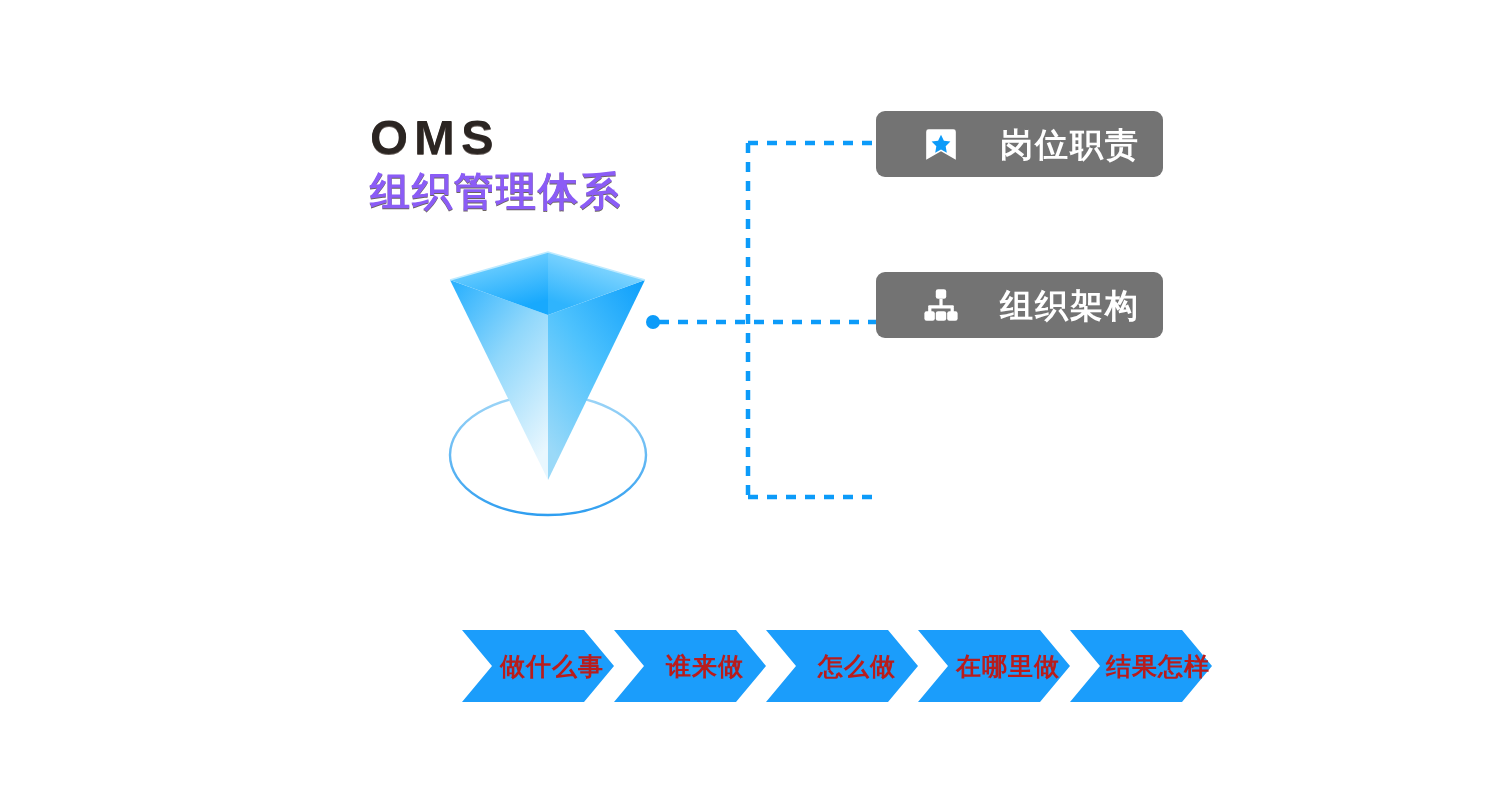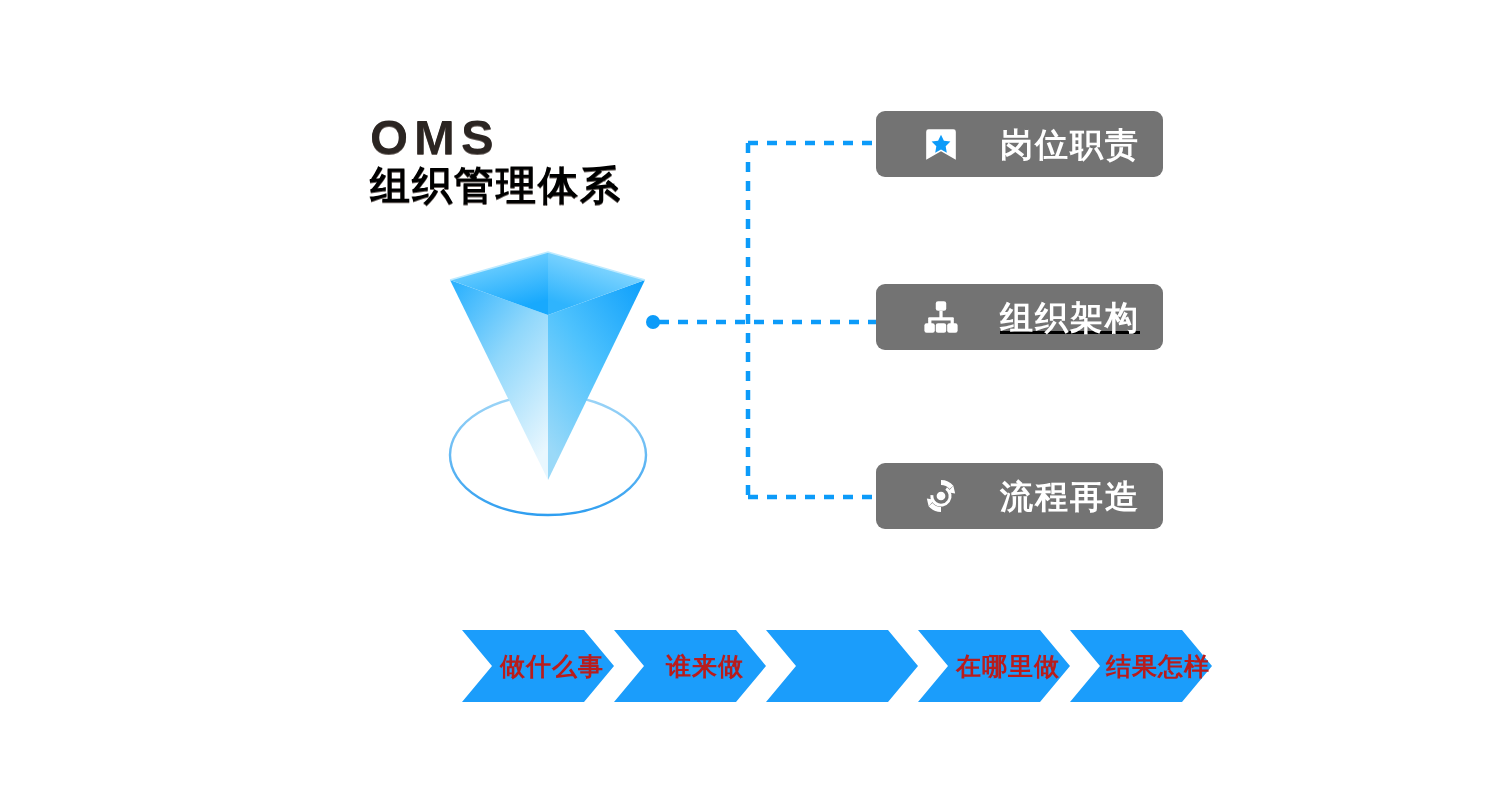--- a/index.html
+++ b/index.html
@@ -12,22 +12,23 @@
   #stage { position:relative; width:1510px; height:796px; }
 
   
   #title-block { position:absolute; left:370px; top:112px; width:360px; text-align:left; }
   #title-main {
     font-size:49px; font-weight:bold; letter-spacing:6px;
     color:#2b2522; line-height:1.05;
     text-shadow:0 1px 0 #6e6561;
   }
   #title-sub {
+    margin-top:6px;
     font-size:40px; font-weight:bold; letter-spacing:2px;
-    color:#000000; line-height:1.1;
+    color:#8b5cf6; line-height:1.1;
     text-shadow:0 1px 0 #6e6561;
   }
 
   
   #pyramid-wrap { position:absolute; left:430px; top:240px; width:240px; height:290px; }
   #pyramid-svg { position:absolute; left:0; top:0; }
 
   
   #connector-svg { position:absolute; left:630px; top:100px; }
 
@@ -37,21 +38,21 @@
     background:#737373; border-radius:9px;
     display:flex; align-items:center; gap:40px;
     padding-left:46px;
   }
   .pill-icon { width:38px; height:38px; flex:0 0 38px; display:block; }
   .pill-label {
     font-size:33px; font-weight:bold; color:#ffffff;
     letter-spacing:2px; line-height:1;
   }
   #pill-0 { top:111px; }
-  #pill-1 { top:284px;text-decoration:underline; }
+  #pill-1 { top:272px; }
   #pill-2 { top:463px; }
 
   
   #flow { position:absolute; left:462px; top:630px; width:752px; height:72px; }
   #flow-svg { position:absolute; left:0; top:0; }
   .flow-label {
     position:absolute; top:0; height:72px;
     display:flex; align-items:center; justify-content:center;
     font-size:25px; font-weight:bold; color:#b91c1c; letter-spacing:1px;
     pointer-events:none; white-space:nowrap;
@@ -136,40 +137,30 @@
       <rect x="6.5" y="20.2" width="27" height="3.4" rx="1.1" fill="#ffffff"></rect>
       <rect x="6.5" y="23" width="3.4" height="4.5" fill="#ffffff"></rect>
       <rect x="30.1" y="23" width="3.4" height="4.5" fill="#ffffff"></rect>
       <rect x="2.5" y="26.5" width="11" height="10" rx="2.4" fill="#ffffff"></rect>
       <rect x="14.5" y="26.5" width="11" height="10" rx="2.4" fill="#ffffff"></rect>
       <rect x="26.5" y="26.5" width="11" height="10" rx="2.4" fill="#ffffff"></rect>
     </svg>
     <span class="pill-label">组织架构</span>
   </div>
 
-  <div class="pill" id="pill-2">
-    <svg class="pill-icon" viewBox="0 0 40 40">
-      <path d="M20 3.2a16.8 16.8 0 0 1 13.0 6.1l-4.0 3.3A11.6 11.6 0 0 0 20 8.4z" fill="#ffffff"></path>
-      <path d="M33.0 9.3l1.9 8.0-8.1-1.3z" fill="#ffffff"></path>
-      <path d="M20 36.8a16.8 16.8 0 0 1-13.0-6.1l4.0-3.3A11.6 11.6 0 0 0 20 31.6z" fill="#ffffff"></path>
-      <path d="M7.0 30.7l-1.9-8.0 8.1 1.3z" fill="#ffffff"></path>
-      <circle cx="20" cy="20" r="9.6" fill="none" stroke="#ffffff" stroke-width="3.1" stroke-dasharray="40 22" transform="rotate(-55 20 20)"></circle>
-      <circle cx="20" cy="20" r="4.6" fill="#ffffff"></circle>
-    </svg>
-    <span class="pill-label">流程再造</span>
-  </div>
 
   <div id="flow">
     <svg id="flow-svg" width="752" height="72" viewBox="0 0 752 72">
 
       <polygon points="0,0 122,0 152,36 122,72 0,72 30,36" fill="#1b9dfb"></polygon>
       <polygon points="152,0 274,0 304,36 274,72 152,72 182,36" fill="#1b9dfb"></polygon>
       <polygon points="304,0 426,0 456,36 426,72 304,72 334,36" fill="#1b9dfb"></polygon>
       <polygon points="456,0 578,0 608,36 578,72 456,72 486,36" fill="#1b9dfb"></polygon>
       <polygon points="608,0 720,0 750,36 720,72 608,72 638,36" fill="#1b9dfb"></polygon>
     </svg>
     <div class="flow-label" style="left:14px;  width:152px;">做什么事</div>
     <div class="flow-label" style="left:168px; width:150px;">谁来做</div>
+    <div class="flow-label" style="left:320px; width:150px;">怎么做</div>
     <div class="flow-label" style="left:620px; width:152px;">结果怎样</div>
     <div class="flow-label" style="left:470px; width:152px;">在哪里做</div>
   </div>
 
 </div>
 
 </body></html>

